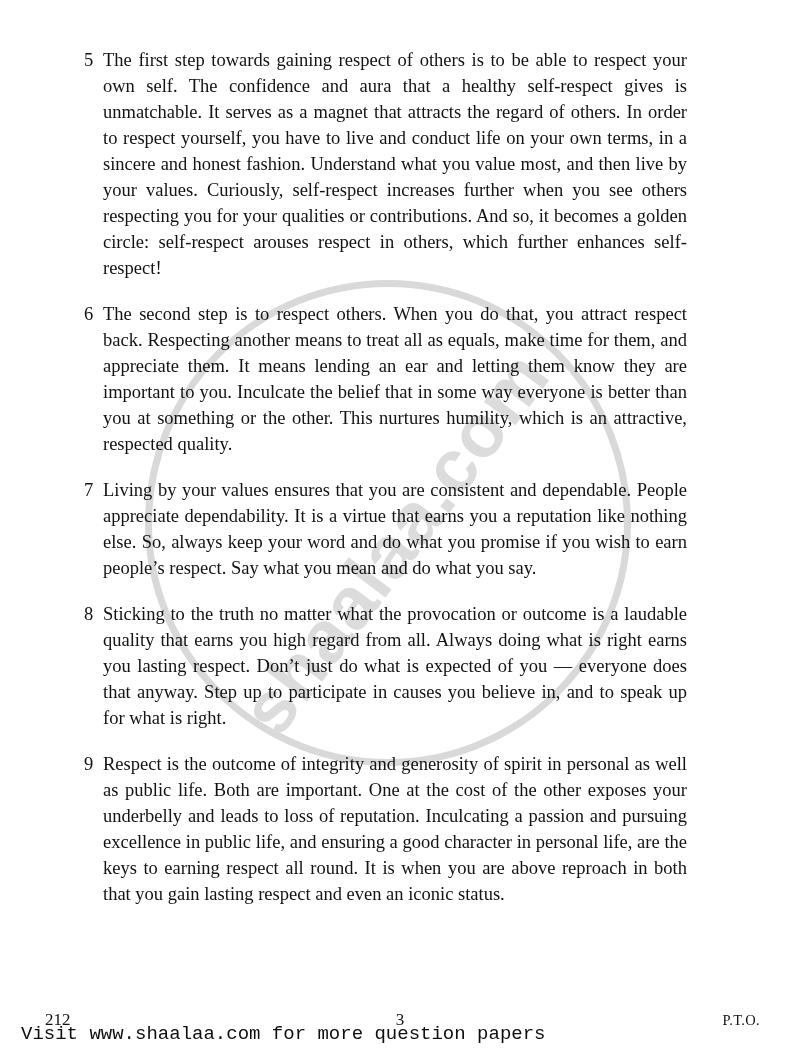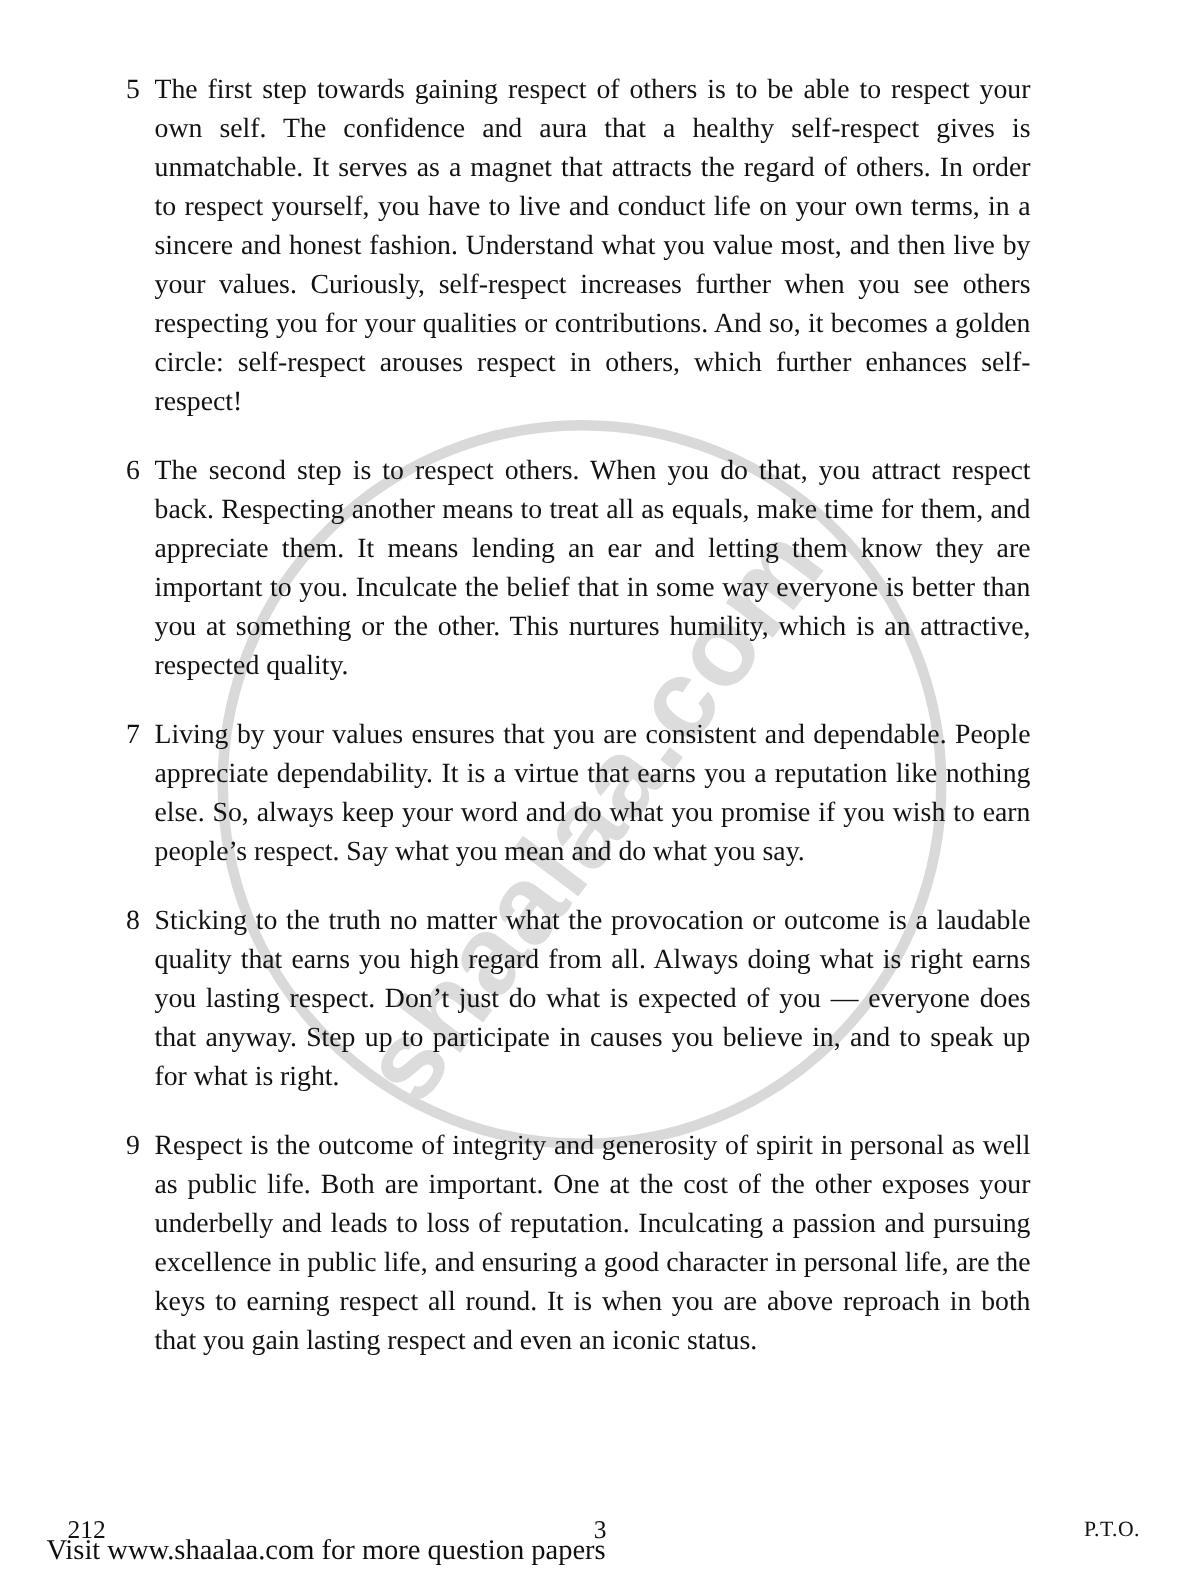--- a/index.html
+++ b/index.html
@@ -114,23 +114,23 @@
     position: absolute;
     right: 40px;
     top: 4px;
     font-family: Liberation Serif, serif;
     font-size: 14.5px;
     line-height: 20px;
     letter-spacing: 0.3px;
   }
   #footer-promo {
     position: absolute;
-    left: 31px;
+    left: 21px;
     top: 16px;
-    font-family: Liberation Serif, serif;
+    font-family: Liberation Mono, monospace;
     font-size: 19px;
     line-height: 24px;
     color: #0e0e0e;
     white-space: nowrap;
   }
 </style>
 </head>
 <body>
 
 <div id="page">

